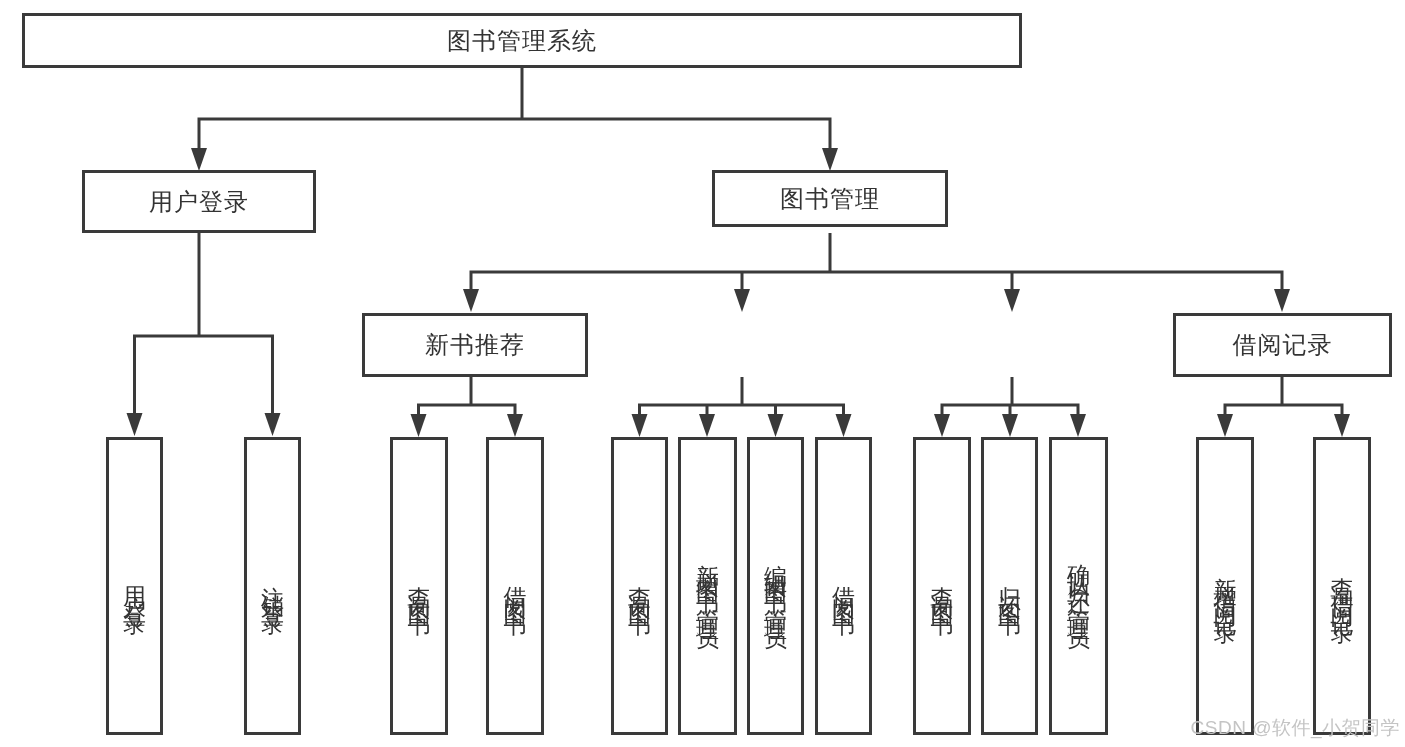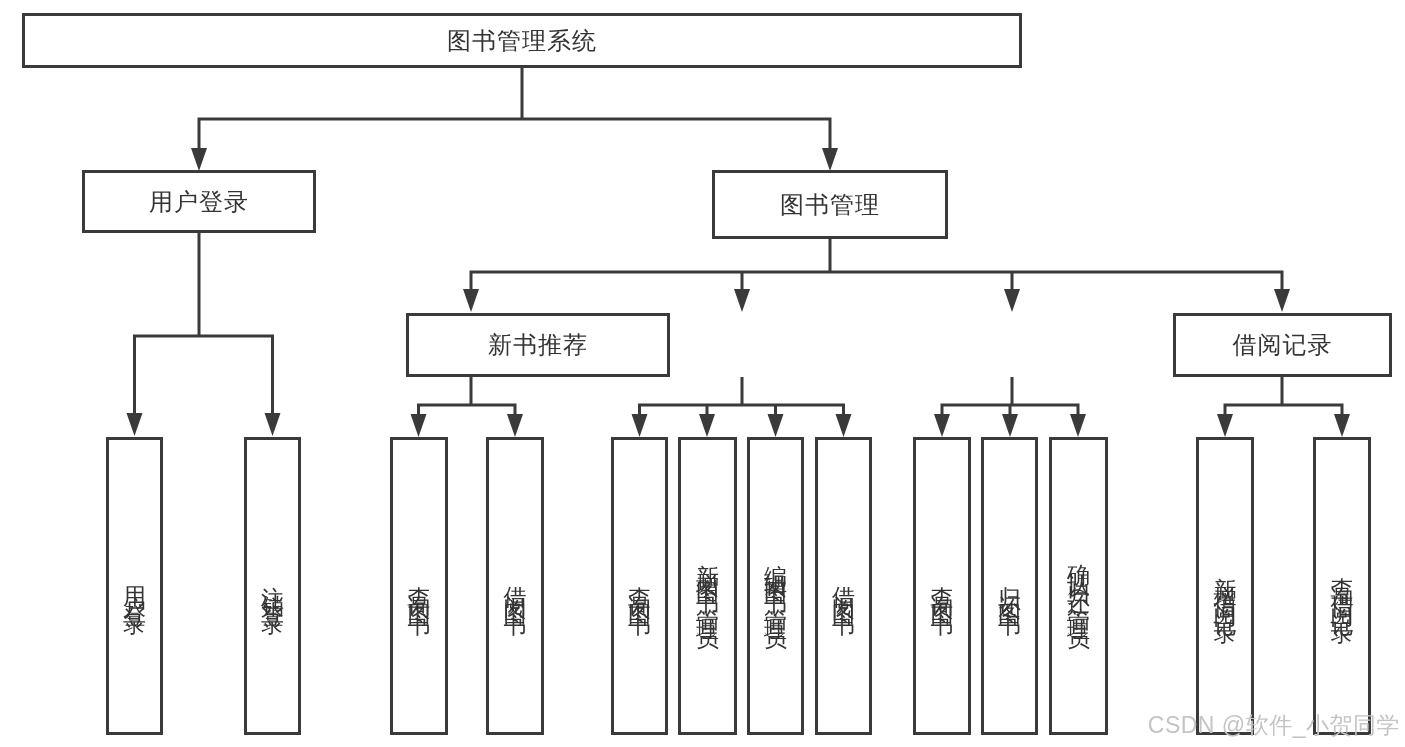--- a/index.html
+++ b/index.html
@@ -32,21 +32,21 @@
     writing-mode: vertical-rl;
     text-orientation: mixed;
     font-size: 23px;
     letter-spacing: 9px;
     line-height: 1;
   }
   .watermark {
     position: absolute;
     right: 5px;
     bottom: 6px;
-    font-size: 23px;
+    font-size: 19px;
     color: #c4c4c4;
     letter-spacing: 0.5px;
     white-space: nowrap;
   }
 </style>
 </head>
 <body>
 
 <div class="canvas">
 
@@ -91,23 +91,23 @@
       <polygon points="1002,414 1018,414 1010,437"></polygon>
       <polygon points="1070,414 1086,414 1078,437"></polygon>
       <polygon points="1217,414 1233,414 1225,437"></polygon>
       <polygon points="1334,414 1350,414 1342,437"></polygon>
     </g>
   </svg>
 
   <div class="box h" style="left:22px; top:13px; width:1000px; height:55px;">图书管理系统</div>
 
   <div class="box h" style="left:82px; top:170px; width:234px; height:63px;">用户登录</div>
-  <div class="box h" style="left:712px; top:170px; width:236px; height:69px;">图书管理</div>
+  <div class="box h" style="left:712px; top:170px; width:236px; height:57px;">图书管理</div>
 
-  <div class="box h" style="left:362px; top:313px; width:264px; height:64px;margin-left:44px;">新书推荐</div>
+  <div class="box h" style="left:362px; top:313px; width:226px; height:64px;">新书推荐</div>
   <div class="box h" style="left:1173px; top:313px; width:219px; height:64px;">借阅记录</div>
 
   <div class="box v" style="left:106px; top:437px; width:57px; height:298px;">用户登录</div>
   <div class="box v" style="left:244px; top:437px; width:57px; height:298px;">注销登录</div>
 
   <div class="box v" style="left:390px; top:437px; width:58px; height:298px;">查询图书</div>
   <div class="box v" style="left:486px; top:437px; width:58px; height:298px;">借阅图书</div>
 
   <div class="box v" style="left:611px; top:437px; width:57px; height:298px;">查询图书</div>
   <div class="box v" style="left:678px; top:437px; width:59px; height:298px;">新增图书（管理员）</div>

